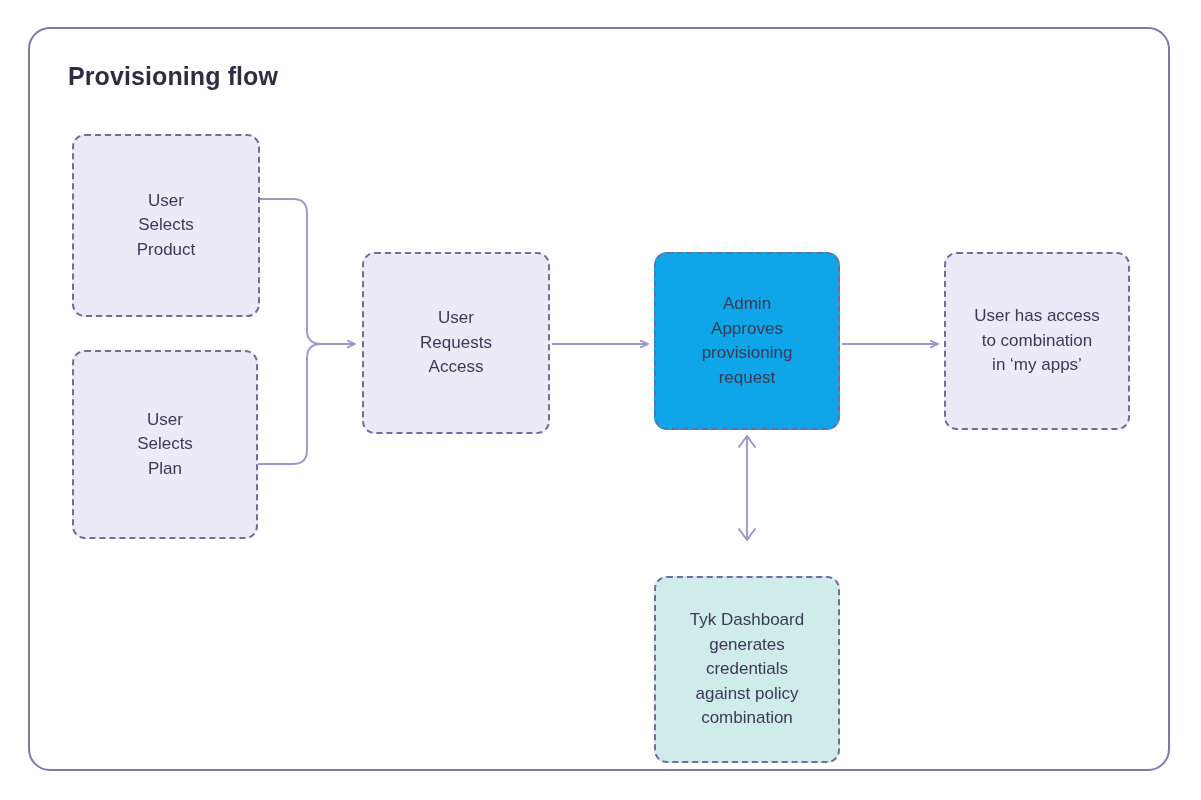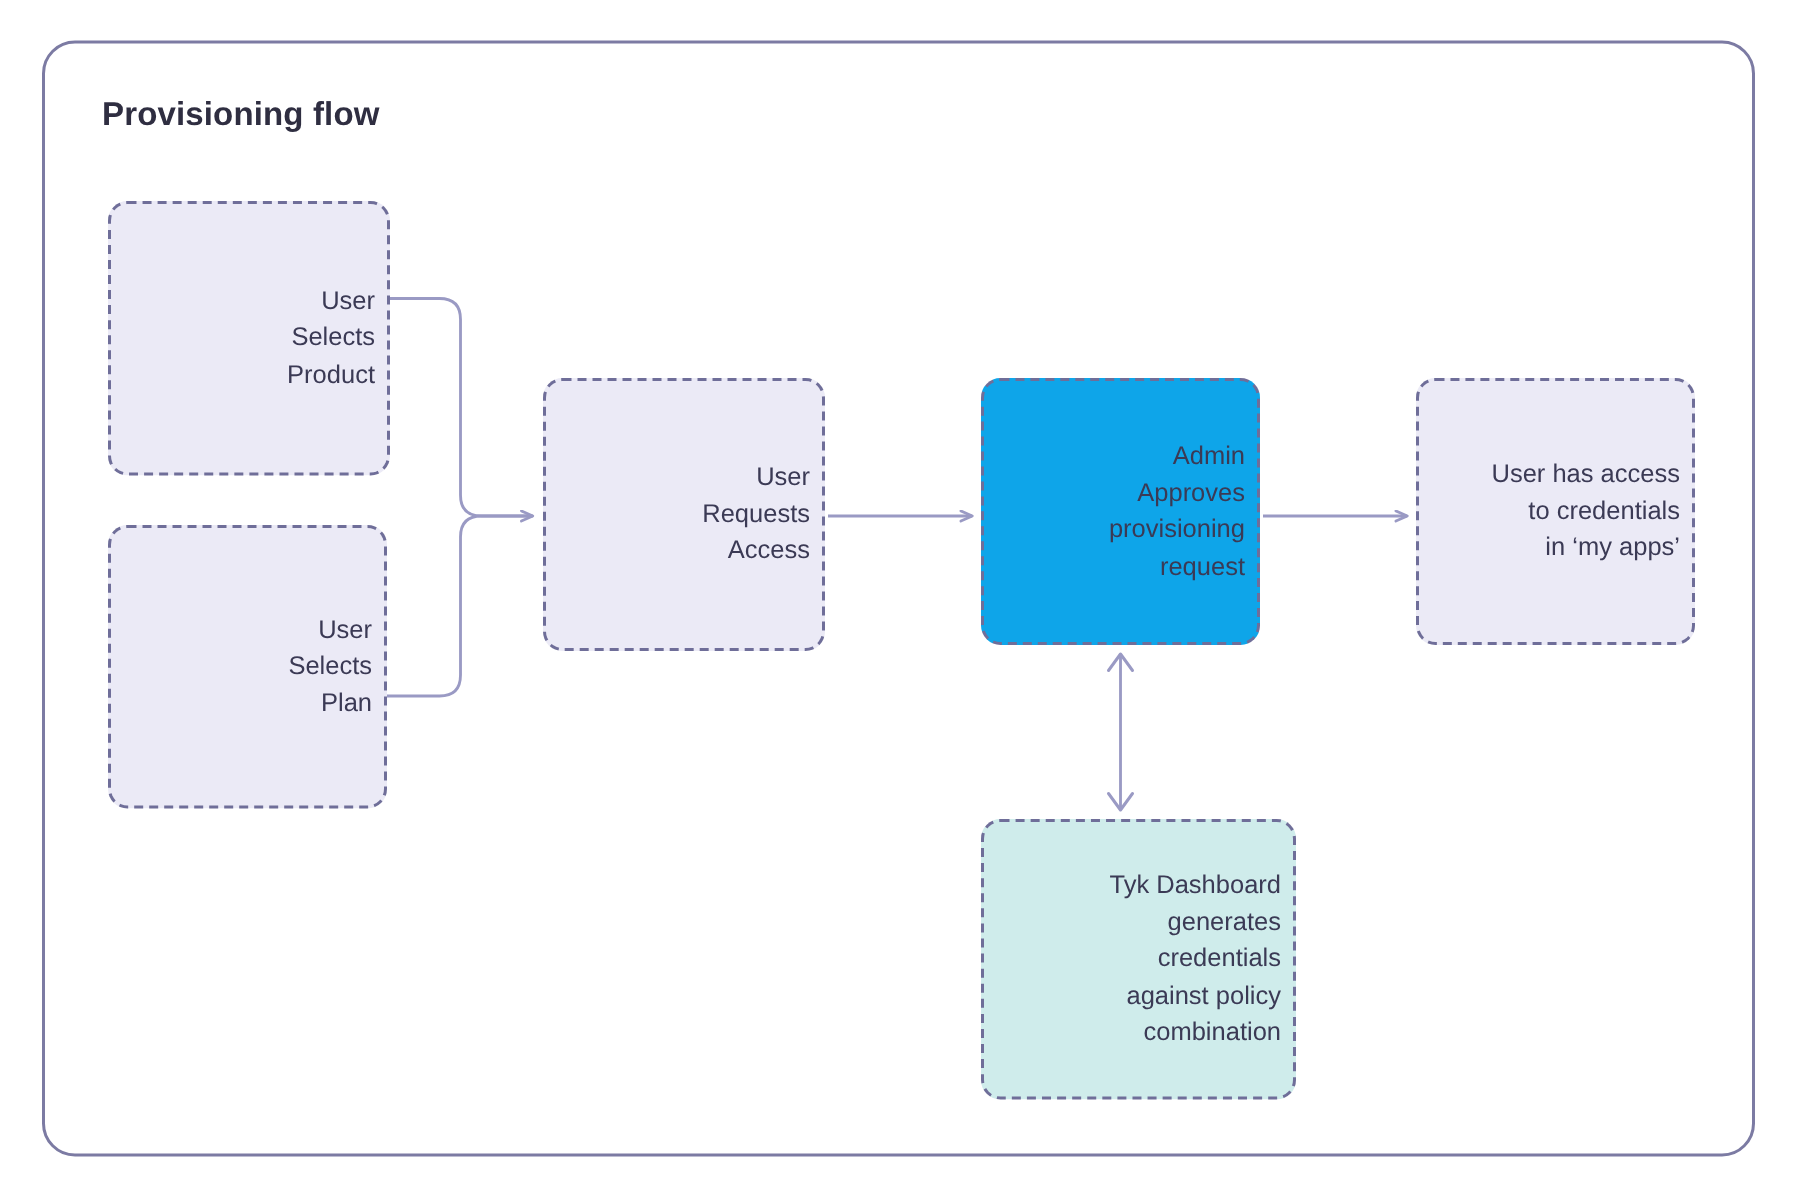--- a/index.html
+++ b/index.html
@@ -28,21 +28,21 @@
     border: 2px solid #7c7ba3;
     border-radius: 22px;
     background: #ffffff;
     box-sizing: border-box;
   }
   
   .diagram-title {
     position: absolute;
     left: 68px;
     top: 59px;
-    font-size: 22px;
+    font-size: 25px;
     line-height: 34px;
     font-weight: 600;
     letter-spacing: 0.1px;
     color: #2f2e41;
     white-space: nowrap;
   }
   
   .connectors {
     position: absolute;
     left: 0;
@@ -63,33 +63,32 @@
     text-align: center;
     color: #3b3a55;
     font-size: 17px;
     line-height: 24.5px;
     padding: 4px 8px;
   }
   .node .node-label {
     white-space: pre-line;
     display: block;
     width: 100%;
-    text-align: right;
   }
   .fill-lavender { background: #ebeaf6; }
   .fill-yellow   { background: #0ea5e9; }
   .fill-teal     { background: #cfeceb; }
 
   
   #node-user-selects-product { left: 72px;  top: 134px; width: 188px; height: 183px; }
   #node-user-selects-plan    { left: 72px;  top: 350px; width: 186px; height: 189px; }
   #node-user-requests-access { left: 362px; top: 252px; width: 188px; height: 182px; }
   #node-admin-approves       { left: 654px; top: 252px; width: 186px; height: 178px; }
   #node-user-has-access      { left: 944px; top: 252px; width: 186px; height: 178px; }
-  #node-tyk-dashboard        { left: 654px; top: 546px; width: 210px; height: 187px; }
+  #node-tyk-dashboard        { left: 654px; top: 576px; width: 186px; height: 187px; }
 </style>
 </head>
 <body>
 
 <div id="canvas">
 
   <div class="frame"></div>
 
   <div class="diagram-title">Provisioning flow</div>
 
@@ -136,21 +135,21 @@
 
   <div class="node fill-yellow" id="node-admin-approves">
     <span class="node-label">Admin
 Approves
 provisioning
 request</span>
   </div>
 
   <div class="node fill-lavender" id="node-user-has-access">
     <span class="node-label">User has access
-to credentials
+to combination
 in ‘my apps’</span>
   </div>
 
   <div class="node fill-teal" id="node-tyk-dashboard">
     <span class="node-label">Tyk Dashboard
 generates
 credentials
 against policy
 combination</span>
   </div>

